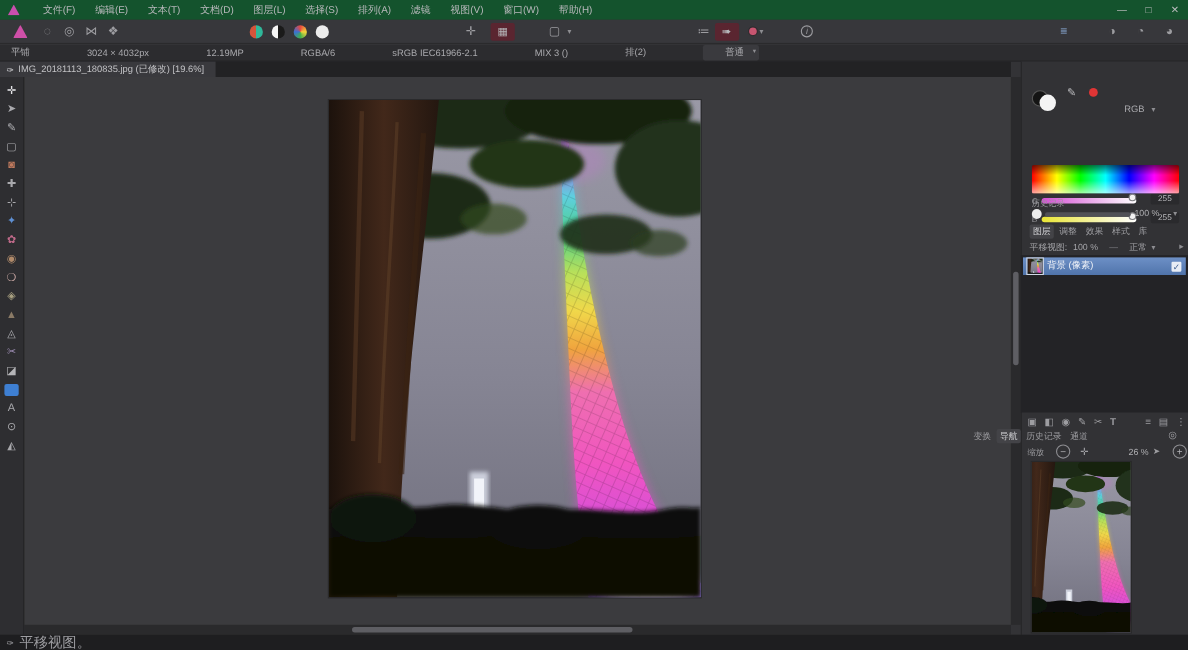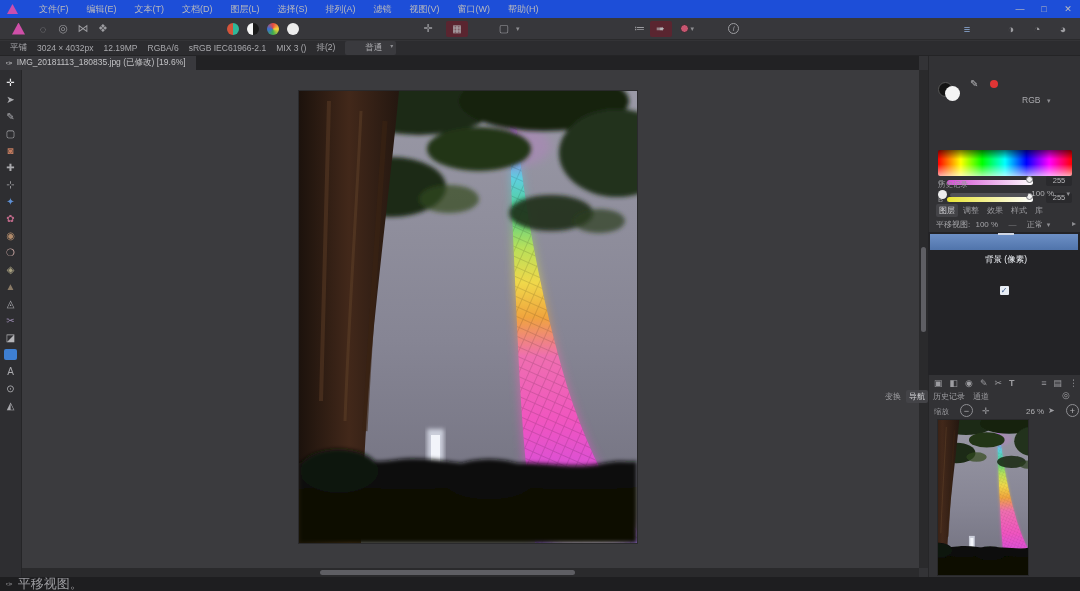--- a/index.html
+++ b/index.html
@@ -3,21 +3,21 @@
 <meta charset="utf-8">
 <style>
   * { margin:0; padding:0; box-sizing:border-box; }
   html,body { background:#111; }
   body { font-family:"Liberation Sans", sans-serif; }
   #app { position:relative; width:1080px; height:591px; background:#333336; overflow:hidden;
          font-family:"Liberation Sans", sans-serif; color:#c5c5c8; }
   .abs { position:absolute; }
 
   
-  .titlebar { left:0; top:0; width:1080px; height:18px; background:#1d4ed8; display:flex; align-items:center; }
+  .titlebar { left:0; top:0; width:1080px; height:18px; background:#14532d; display:flex; align-items:center; }
   .app-logo { width:11px; height:10px; margin-left:7px; background:#c94fae;
               clip-path:polygon(50% 0, 100% 100%, 0 100%); }
   .menus { display:flex; margin-left:14px; gap:4px; }
   .menus span { font-size:9px; color:#b9b9bc; padding:2px 7px; border-radius:2px; cursor:default; }
   .winctl { margin-left:auto; display:flex; }
   .winctl span { font-size:9px; color:#bdbdbf; width:24px; text-align:center; line-height:18px; }
 
   
   .toolbar { left:0; top:18px; width:1080px; height:22px; background:#37373b; border-bottom:1px solid #2a2a2c;
              display:flex; align-items:center; }
@@ -29,21 +29,21 @@
   .tb-toggle { width:22px; height:16px; border-radius:2px; display:flex; align-items:center; justify-content:center;
                font-size:10px; color:#b5b5b8; }
   .tb-toggle.on { background:#5a2530; }
   .caret { font-size:7px; color:#8e8e92; margin-left:2px; }
   .info-circle { width:11px; height:11px; border-radius:50%; border:1px solid #9d9da1; color:#9d9da1;
                  font-size:8px; line-height:10px; text-align:center; font-style:italic; }
   .swatch-dot { width:9px; height:9px; border-radius:50%; background:#c75570; border:1px solid #2a2a2c; }
 
   
   .contextbar { left:0; top:41px; width:1080px; height:15px; background:#2c2c2f; border-bottom:1px solid #242426;
-                display:flex; align-items:center; font-size:8.5px; color:#a9a9ad; }
+                display:flex; align-items:center; font-size:8.5px; color:#a9a9ad;gap:42px; }
   .contextbar .tok { margin-left:10px; white-space:nowrap; }
   .contextbar .dd { background:#3a3a3e; border-radius:2px; padding:1px 14px 1px 20px; position:relative; }
   .contextbar .dd:after { content:"▾"; position:absolute; right:3px; top:1px; font-size:6px; color:#8e8e92; }
 
   
   .tabbar { left:0; top:56px; width:919px; height:14px; background:#222224; }
   .doctab { position:absolute; left:0; top:0; height:14px; padding:0 10px 0 6px; background:#39393d;
             display:flex; align-items:center; gap:4px; font-size:8.5px; color:#c2c2c5; }
   .doctab .hand { font-size:8px; color:#cfcfd2; }
 
@@ -74,22 +74,22 @@
   .valbox { position:absolute; right:0; top:-1px; width:26px; height:10px; background:#2a2a2d; border-radius:2px;
             font-size:7.5px; color:#b9b9bc; text-align:center; line-height:10px; }
   .spectrum { position:absolute; left:10px; width:132px; height:26px; border-radius:2px;
      background:linear-gradient(180deg, rgba(0,0,0,.55) 0%, rgba(0,0,0,0) 35%, rgba(0,0,0,0) 55%, rgba(255,255,255,.65) 100%),
        linear-gradient(90deg,#f00,#ff0 17%,#0f0 33%,#0ff 50%,#00f 66%,#f0f 83%,#f00); }
   .tiny-label { font-size:7.5px; color:#97979b; }
   .ptabs { display:flex; gap:2px; }
   .ptabs span { font-size:8px; color:#9d9da1; padding:1px 3px; border-radius:2px; white-space:nowrap; }
   .ptabs span.active { background:#434347; color:#d5d5d8; }
   .layerlist { background:#232326; }
-  .layerrow { position:absolute; display:flex; align-items:center; gap:20px;
-              background:linear-gradient(180deg,#6d90c6,#5074ab);flex-direction:column; }
+  .layerrow { position:absolute; display:flex; align-items:center; gap:4px;
+              background:linear-gradient(180deg,#6d90c6,#5074ab); }
   .layerrow .thumb { width:14px; height:14px; background:#111; outline:1px solid #cfd6e4; overflow:hidden; }
   .layerrow .lname { font-size:8.5px; color:#f0f3f8; flex:1; }
   .checkbox { width:9px; height:9px; background:#e8edf5; border-radius:1px; font-size:8px; line-height:9px;
               color:#3a5variable; color:#3a5a8c; text-align:center; margin-right:4px; }
   .mini-icons { display:flex; align-items:center; gap:7px; font-size:9px; color:#9d9da1; }
   .navimg { left:938px; top:420px; width:90px; height:155px; outline:1px solid #28282a; }
   .circle-btn { width:13px; height:13px; border-radius:50%; border:1px solid #8e8e92; color:#b5b5b8;
                 font-size:9px; line-height:12px; text-align:center; }
 
   

